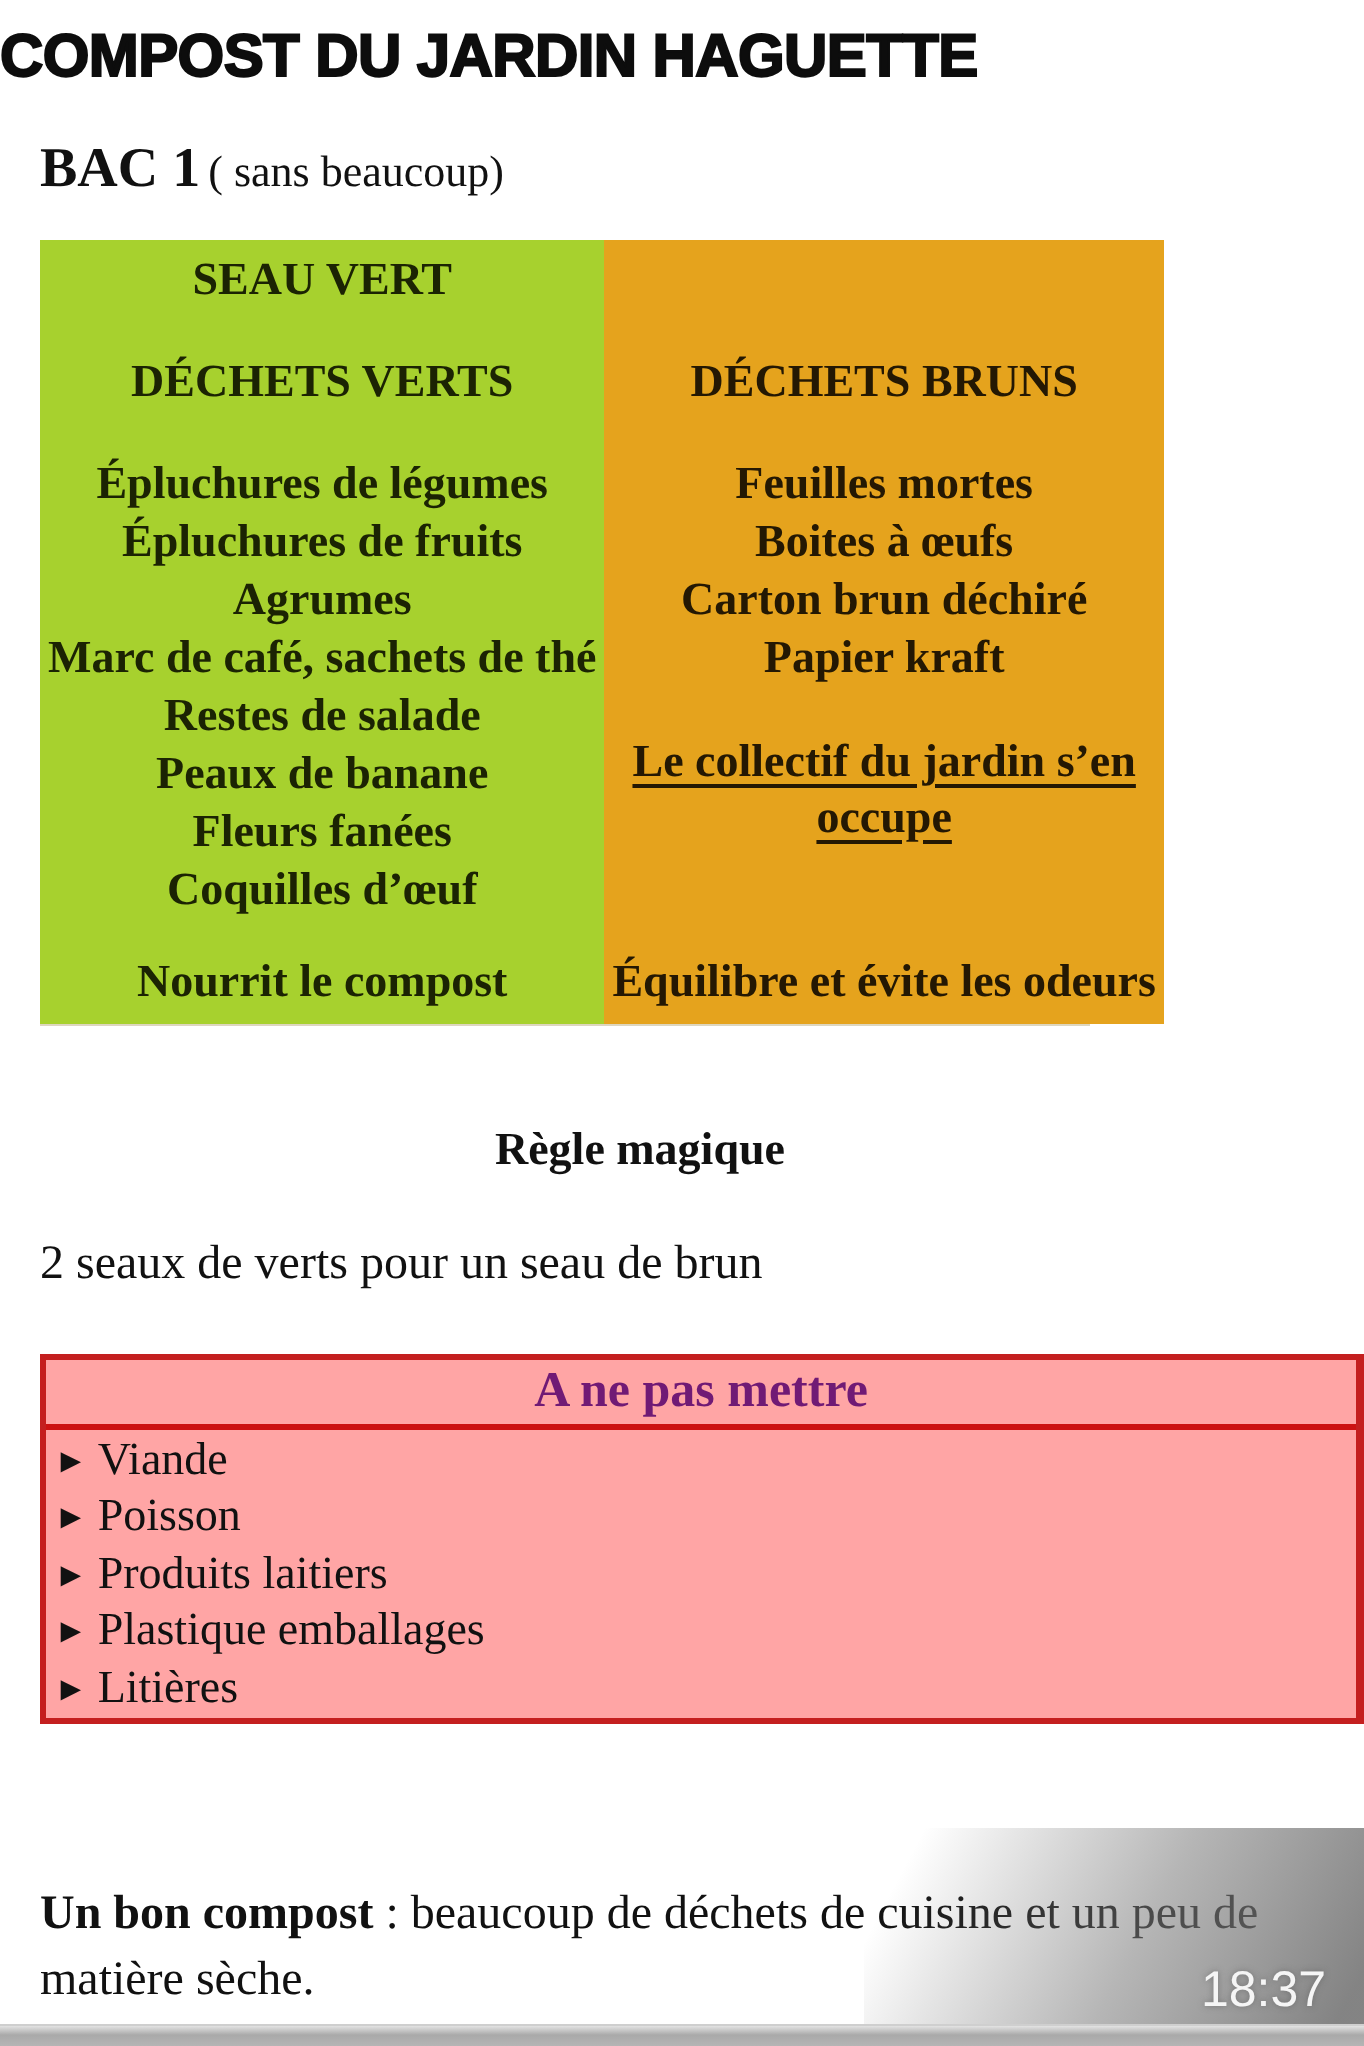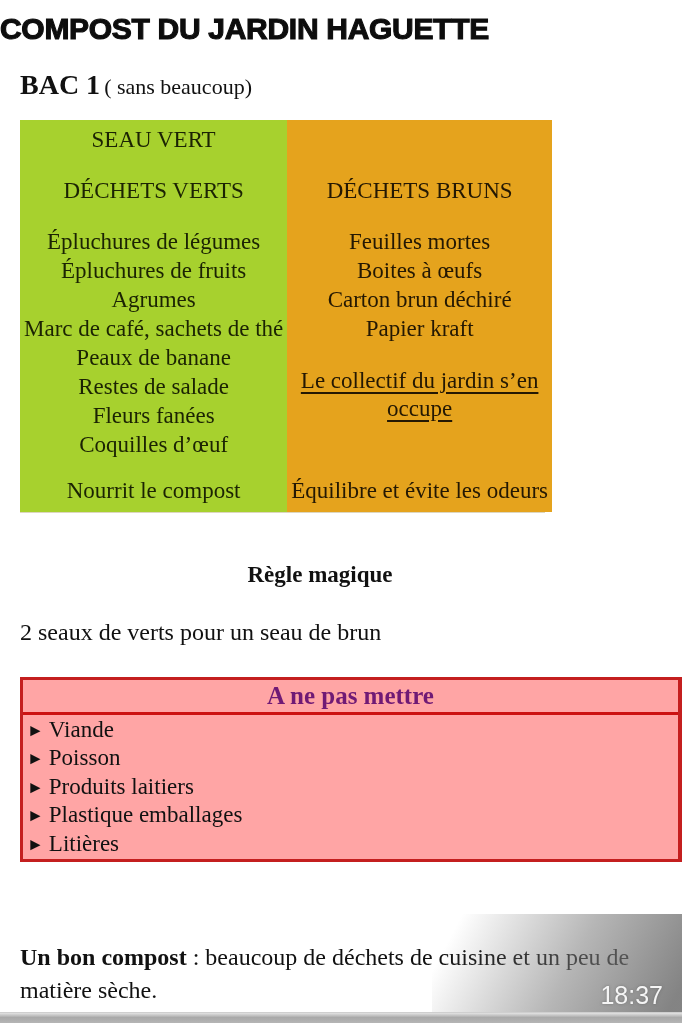--- a/index.html
+++ b/index.html
@@ -27,20 +27,21 @@
 
   
   .subtitle { top:69px; left:20px; font-size:22px; white-space:nowrap; }
   .subtitle .bac { font-weight:bold; font-size:28px; margin-right:4px; }
 
   
   .compost-table {
     top:120px; left:20px; width:525px; height:392px;
     display:flex;
     box-shadow:0 1px 0 rgba(120,90,0,0.25);
+    font-weight:bold;
   }
   .col {
     box-sizing:border-box;
     display:flex; flex-direction:column;
     text-align:center;
     font-size:23px;
     padding:5px 4px 7px 4px;
   }
   .col-green { width:328px; background:#a7d12e; color:#1b2303; }
   .col-brown { flex:1; background:#e5a31d; color:#241803; }
@@ -128,22 +129,22 @@
     <div class="line">SEAU VERT</div>
     <div class="blank"></div>
     <div class="line">DÉCHETS VERTS</div>
     <div class="blank"></div>
     <div>
 
     <div class="line">Épluchures de légumes</div>
         <div class="line">Épluchures de fruits</div>
         <div class="line">Agrumes</div>
         <div class="line">Marc de café, sachets de thé</div>
+        <div class="line">Restes de salade</div>
         <div class="line">Peaux de banane</div>
-        <div class="line">Restes de salade</div>
         <div class="line">Fleurs fanées</div>
         <div class="line">Coquilles d’œuf</div>
       </div>
     <div class="col-footer">Nourrit le compost</div>
   </div>
   <div class="col col-brown">
     <div class="blank-full"></div>
     <div class="blank"></div>
     <div class="line">DÉCHETS BRUNS</div>
     <div class="blank"></div>

